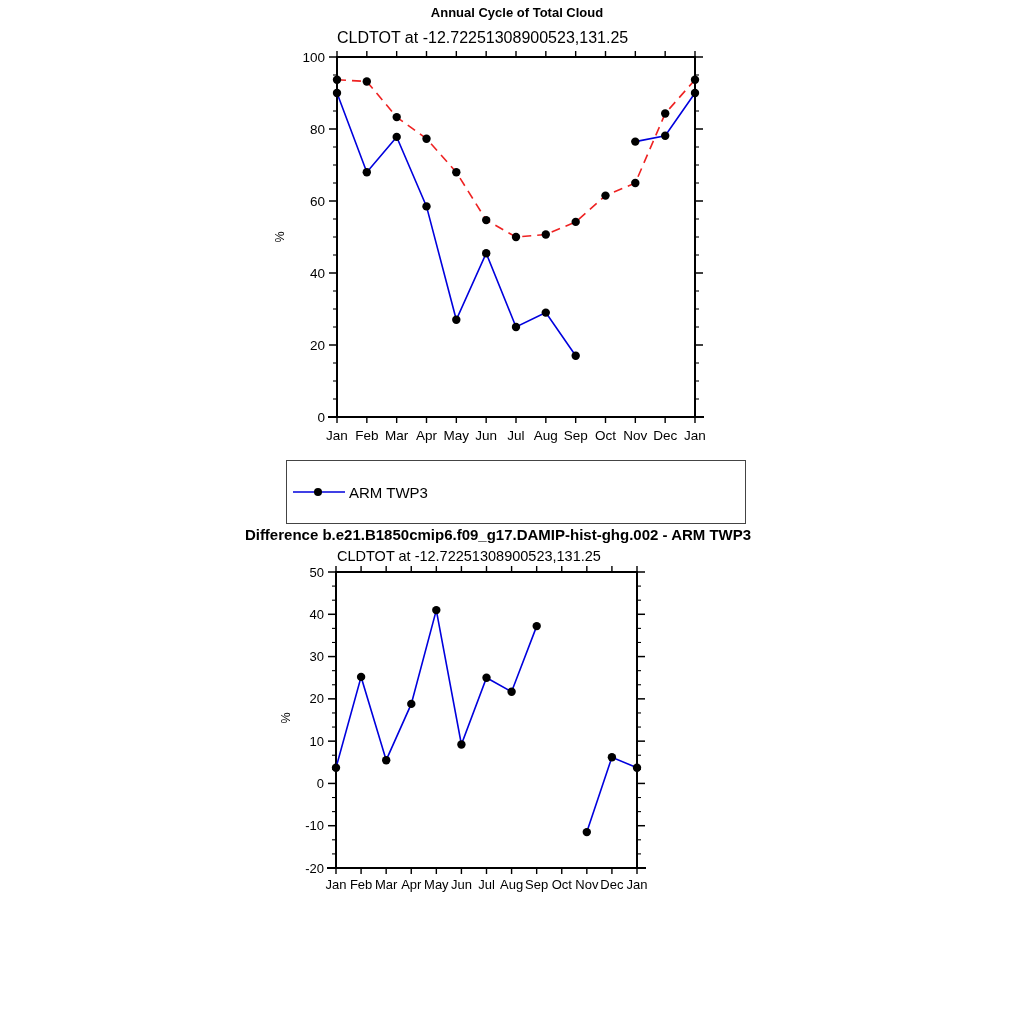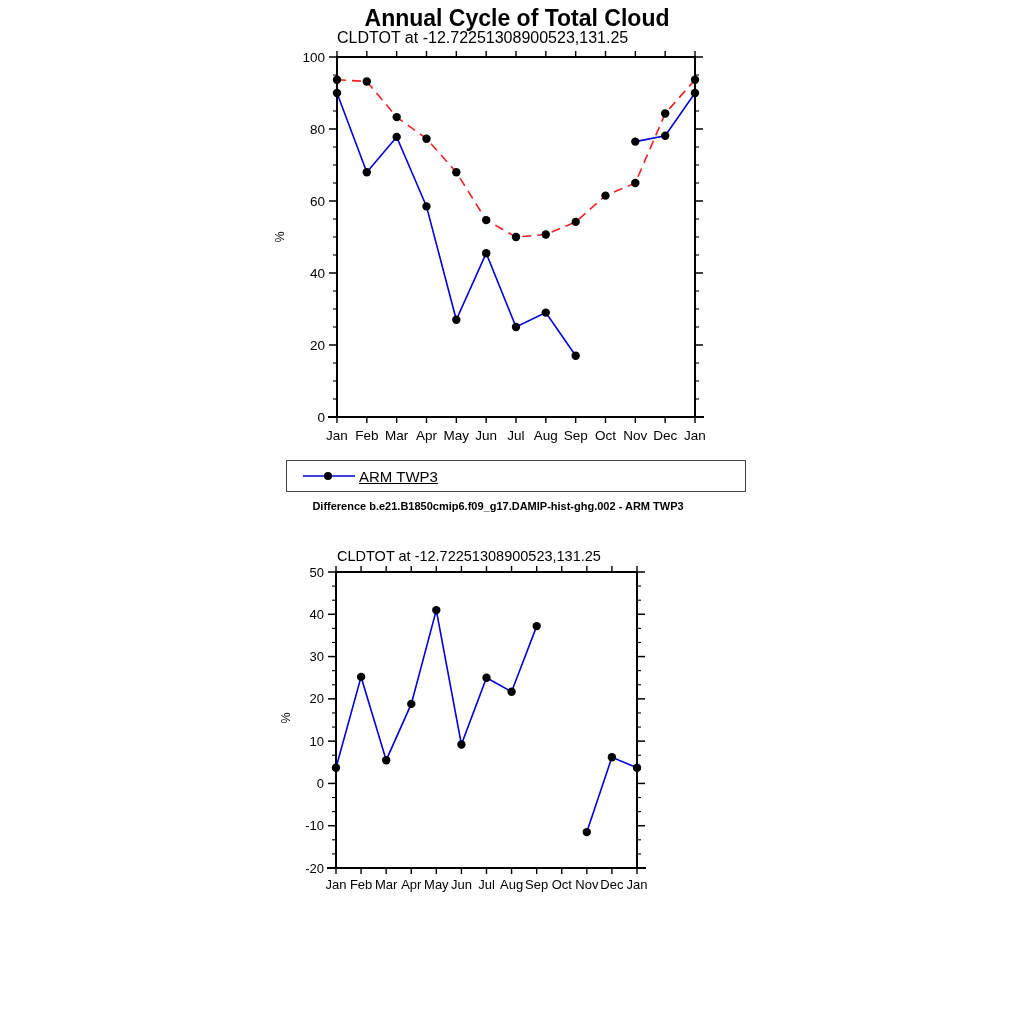--- a/index.html
+++ b/index.html
@@ -1,29 +1,29 @@
 <!DOCTYPE html>
 <html><head>
 <meta charset="utf-8">
 <style>
   html,body{margin:0;padding:0;background:#ffffff;}
   .page{position:relative;width:1024px;height:1024px;background:#ffffff;overflow:hidden;
         font-family:"Liberation Sans",sans-serif;color:#000;}
   .abs{position:absolute;}
   .chart-title{font-weight:bold;text-align:center;white-space:nowrap;}
-  .t1{left:217px;top:5px;width:600px;font-size:23px;}
-  .t2{left:198px;top:500px;width:600px;font-size:11px;}
+  .t1{left:217px;top:5px;width:600px;font-size:13px;}
+  .t2{left:198px;top:526px;width:600px;font-size:15px;}
   .chart-subtitle{white-space:nowrap;}
   .s1{left:337px;top:29px;font-size:16px;}
   .s2{left:337px;top:548px;font-size:14.5px;}
   #plot-canvas{position:absolute;left:0;top:0;}
   #plot-canvas text{font-family:"Liberation Sans",sans-serif;}
-  .legend{left:286px;top:460px;width:460px;height:32px;border:1.2px solid #444;
+  .legend{left:286px;top:460px;width:460px;height:64px;border:1.2px solid #444;
           box-sizing:border-box;display:flex;flex-direction:column;justify-content:space-evenly;
-          padding-left:15px;background:#fff;text-decoration:underline;}
+          padding-left:5px;background:#fff;}
   .legend-row{display:flex;align-items:center;height:21px;}
   .legend-label{font-size:15px;white-space:nowrap;margin-left:3px;}
 </style>
 </head>
 <body>
 
 <div class="page">
 
   <div class="abs chart-title t1">Annual Cycle of Total Cloud</div>
   <div class="abs chart-subtitle s1">CLDTOT at -12.72251308900523,131.25</div>

